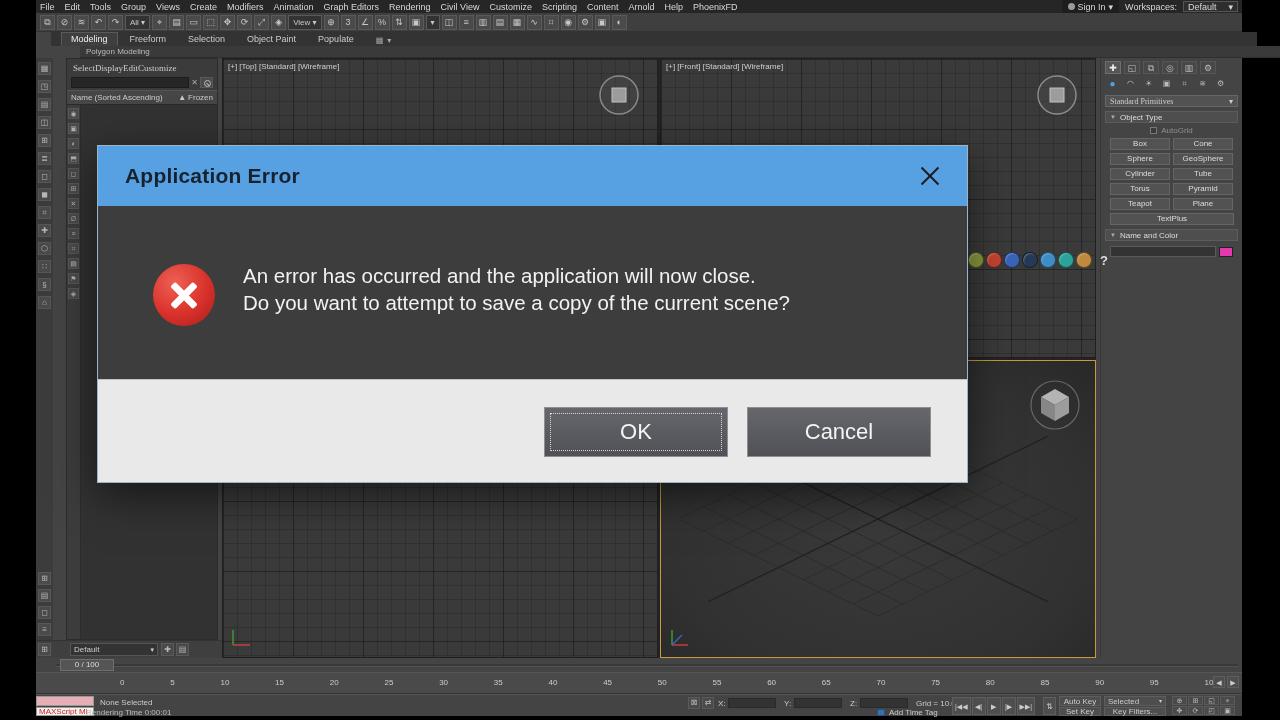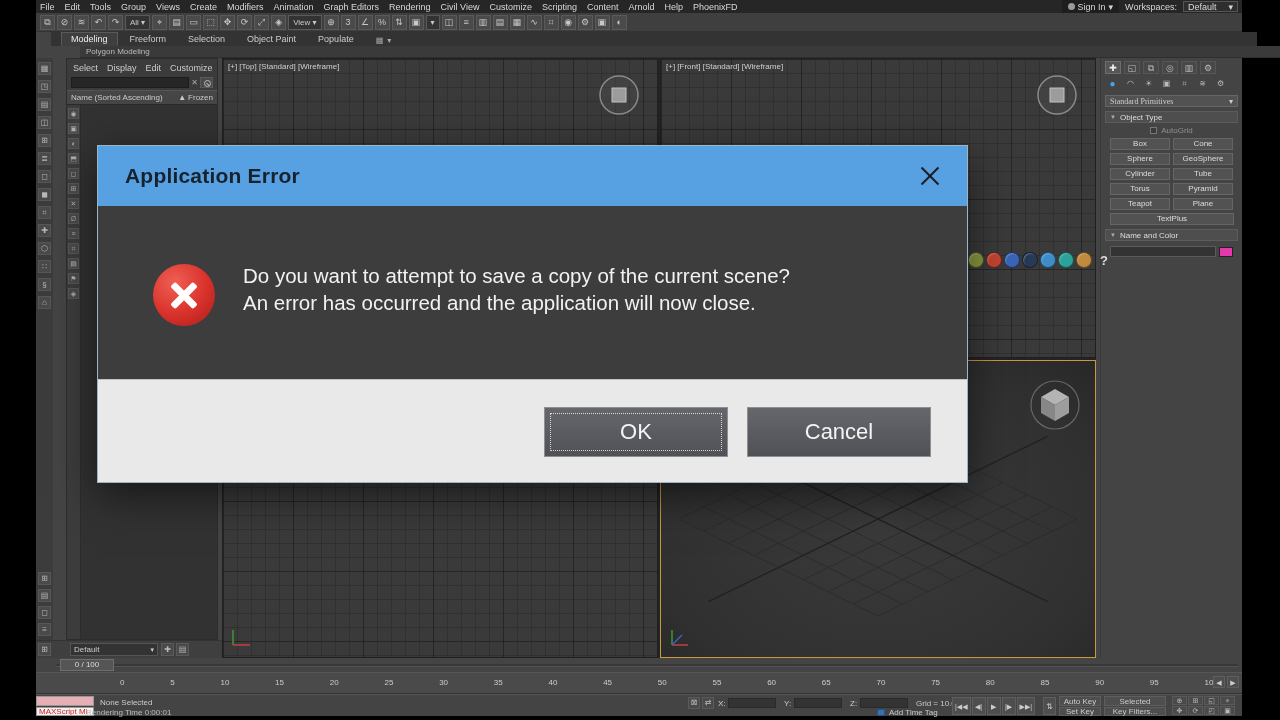--- a/index.html
+++ b/index.html
@@ -39,21 +39,21 @@
   .leftstrip{position:absolute;left:0;top:58px;width:17px;height:582px;background:#3c3c3c;}
   .ls-icons{display:flex;flex-direction:column;gap:5px;align-items:center;padding-top:4px;}
   .ls{width:13px;height:13px;background:#4a4a4a;border:1px solid #575757;color:#b8b8b8;
       font-size:8px;line-height:11px;text-align:center;overflow:hidden;flex:0 0 auto;}
   .ls-bottom{position:absolute;bottom:4px;left:0;width:17px;display:flex;flex-direction:column;
              gap:4px;align-items:center;}
 
   
   .explorer{position:absolute;left:30px;top:58px;width:152px;height:582px;background:#3b3b3b;
             border:1px solid #2c2c2c;font-size:8px;color:#ccc;}
-  .exp-menu{display:flex;gap:9px;padding:4px 6px 3px;font-size:9px;}
+  .exp-menu{display:flex;gap:0;padding:4px 6px 3px;font-size:9px;font-family:Liberation Serif, serif;}
   .exp-search{display:flex;align-items:center;gap:2px;padding:1px 4px 2px;}
   .exp-input{flex:1;height:11px;background:#262626;border:1px solid #1d1d1d;color:#ddd;
              font-size:8px;min-width:0;}
   .exp-clear{color:#aaa;font-size:8px;}
   .magbox{width:13px;height:11px;background:#4a4a4a;border:1px solid #5a5a5a;position:relative;}
   .magbox::before{content:"";position:absolute;left:3px;top:2px;width:5px;height:5px;
                   border:1px solid #bbb;border-radius:50%;}
   .magbox::after{content:"";position:absolute;right:2px;bottom:2px;width:4px;height:1px;
                  background:#bbb;transform:rotate(45deg);}
   .exp-cols{display:flex;align-items:center;background:#464646;border-top:1px solid #555;
@@ -190,21 +190,21 @@
   .pb{height:18px;min-width:14px;background:#4e4e4e;border:1px solid #5e5e5e;color:#ccc;
       font-size:7px;line-height:17px;text-align:center;padding:0 2px;white-space:nowrap;}
   .keystep{position:absolute;left:1007px;top:2px;width:13px;height:18px;background:#4e4e4e;
            border:1px solid #5e5e5e;color:#ccc;font-size:8px;line-height:17px;text-align:center;}
   .sb-btn{position:absolute;background:#4e4e4e;border:1px solid #5e5e5e;color:#ccc;font-size:8px;
           text-align:center;font-family:inherit;padding:0;}
   .autokey{left:1023px;top:1px;width:42px;height:10px;line-height:9px;}
   .setkey{left:1023px;top:12px;width:42px;height:9px;line-height:8px;}
   .seldd{left:1068px;top:1px;width:62px;height:10px;line-height:9px;display:flex;
          align-items:center;padding:0 3px;position:absolute;background:#4e4e4e;
-         border:1px solid #5e5e5e;flex-direction:column;}
+         border:1px solid #5e5e5e;}
   .seldd .car{margin-left:auto;font-size:6px;}
   .keyfilters{left:1068px;top:12px;width:62px;height:9px;line-height:8px;}
   .vpnav{position:absolute;left:1136px;top:1px;width:68px;display:flex;flex-wrap:wrap;gap:1px;}
   .vn{width:15px;height:9px;background:#4a4a4a;border:1px solid #5a5a5a;color:#bbb;font-size:7px;
       line-height:8px;text-align:center;overflow:hidden;}
 </style>
 </head>
 <body>
 
 <div class="stage">
@@ -601,22 +601,22 @@
     </div>
 
     <div class="dialog">
       <div class="dlg-title">
         <span class="dlg-title-text">Application Error</span>
         <span class="dlg-close"></span>
       </div>
       <div class="dlg-body">
         <div class="err-icon"></div>
         <div class="dlg-msg">
+          <div>An error has occurred and the application will now close.</div>
           <div>Do you want to attempt to save a copy of the current scene?</div>
-          <div>An error has occurred and the application will now close.</div>
         </div>
       </div>
       <div class="dlg-footer">
         <button class="dlg-btn ok">OK</button>
         <button class="dlg-btn cancel">Cancel</button>
       </div>
     </div>
 
   </div>
 </div>

